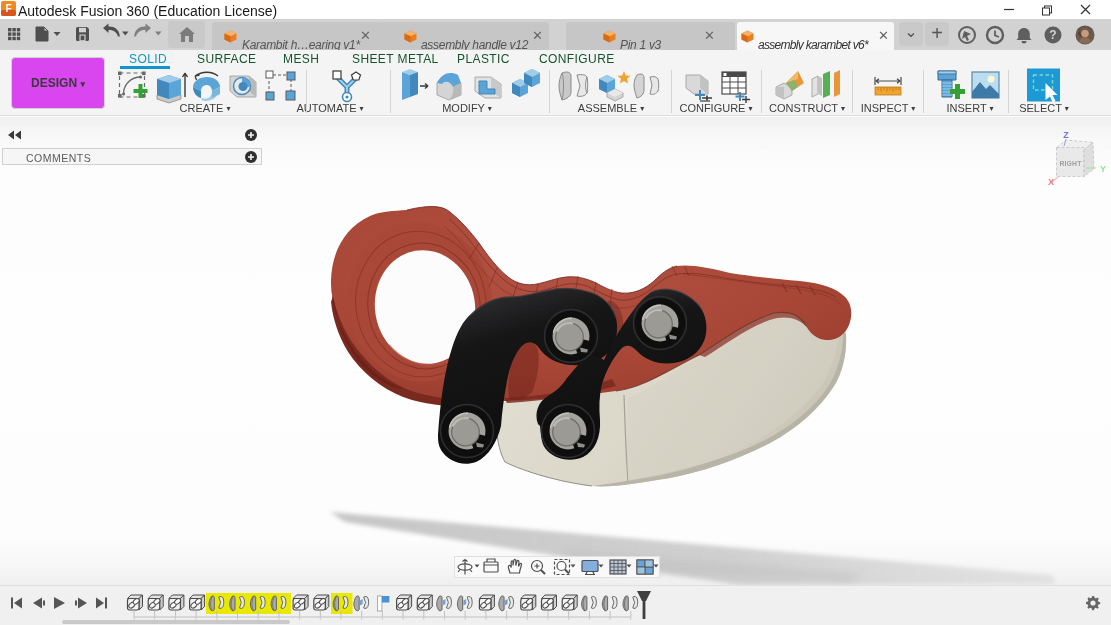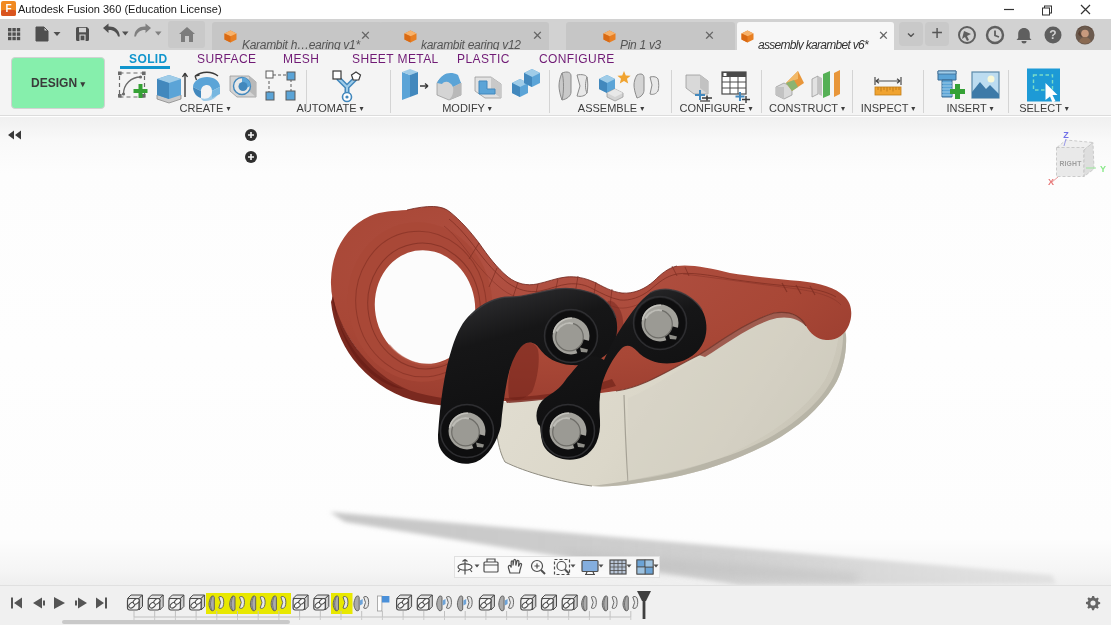--- a/index.html
+++ b/index.html
@@ -3,44 +3,44 @@
 <meta charset="utf-8">
 <style>
 * { margin:0; padding:0; box-sizing:border-box; }
 html,body { width:1111px; height:625px; overflow:hidden; }
 body { font-family:"Liberation Sans", sans-serif; position:relative; background:#fff; }
 #app { position:absolute; left:0; top:0; width:1111px; height:625px; }
 .abs { position:absolute; }
 
 
 #titlebar { position:absolute; left:0; top:0; width:1111px; height:19px; background:#fff; }
-#titlebar .title { position:absolute; left:18px; top:3px; font-size:11px; color:#1a1a1a; }
+#titlebar .title { position:absolute; left:18px; top:3px; font-size:14px; color:#1a1a1a; }
 #logo { position:absolute; left:1px; top:1px; width:15px; height:15px; }
 .winbtn { position:absolute; top:0; color:#333; }
 
 
 #qatrow { position:absolute; left:0; top:19px; width:1111px; height:31px; background:#d2d2d2; }
 #homebtn { position:absolute; left:168px; top:21px; width:37px; height:27px; background:#c9c9c9; border-radius:3px; }
 
 
 .tab { position:absolute; top:22px; height:28px; background:#c6c6c6; border-radius:3px 3px 0 0; }
 .tab.active { background:#f7f7f7; }
 .tab .tlabel { position:absolute; top:16px; font-size:12px; color:#555; white-space:nowrap; letter-spacing:-0.3px;font-style:italic; }
 .tab .tx { position:absolute; top:6px; font-size:13px; color:#666; }
 .roundbtn { position:absolute; top:22px; width:24px; height:24px; background:#c9c9c9; border-radius:4px; color:#555; text-align:center; }
 
 
 #ribbon { position:absolute; left:0; top:50px; width:1111px; height:66px; background:#f4f4f4; border-bottom:1px solid #dcdcdc; }
-.rtab { position:absolute; top:2px; font-size:12px; color:#701a75; letter-spacing:0.4px; }
-.rtab.sel { color:#1095cd; font-weight:bold; }
+.rtab { position:absolute; top:2px; font-size:12px; color:#14532d; letter-spacing:0.4px; }
+.rtab.sel { color:#1095cd; font-weight:normal; }
 #solidline { position:absolute; left:120px; top:16px; width:50px; height:3px; background:#1095cd; }
 .rlabel { position:absolute; top:52px; font-size:11px; color:#3d3d3d; white-space:nowrap; transform:translateX(-50%); }
 .rlabel .car { font-size:8px; vertical-align:1px; }
 .rdiv { position:absolute; top:20px; width:1px; height:43px; background:#d4d4d4; }
-#designbtn { position:absolute; left:11px; top:7px; width:94px; height:52px; background:#86efac; border:1px solid #d2d2d2; border-radius:4px; text-align:center; font-size:12px; font-weight:bold; color:#3a3a3a; line-height:50px; }
+#designbtn { position:absolute; left:11px; top:7px; width:94px; height:52px; background:#d946ef; border:1px solid #d2d2d2; border-radius:4px; text-align:center; font-size:12px; font-weight:bold; color:#3a3a3a; line-height:50px; }
 
 
 #canvas { position:absolute; left:0; top:117px; width:1111px; height:468px; background:linear-gradient(180deg,#f0f0f0 0%, #f9f9f9 5%, #fdfdfd 12%, #fefefe 50%, #fdfdfd 90%, #f5f5f5 97%, #efefef 100%); }
 .panelbar { position:absolute; left:2px; width:260px; height:17px; background:#f6f6f6; border:1px solid #cfcfcf; }
 .panelbar .ptxt { position:absolute; left:23px; top:3px; font-size:10.5px; color:#5a5a5a; letter-spacing:0.5px; }
 
 
 #navbar { position:absolute; left:454px; top:439px; width:206px; height:22px; background:rgba(250,250,250,0.92); border:1px solid #e0e0e0; }
 
 
@@ -107,21 +107,21 @@
       </svg>
       <span class="tlabel" style="left:30px">Karambit h…earing v1*</span>
       <span class="tx" style="left:148px">✕</span>
     </div>
   <div class="tab" style="left:379px;width:170px">
       <svg style="position:absolute;left:25px;top:8px" width="13" height="13" viewBox="0 0 13 13">
         <path d="M6.5,0.5 L12.5,3.5 L12.5,9.5 L6.5,12.5 L0.5,9.5 L0.5,3.5 Z" fill="#e87f22"></path>
         <path d="M0.5,3.5 L6.5,6.3 L12.5,3.5 L6.5,0.5 Z" fill="#f7b26b"></path>
         <path d="M6.5,6.3 L6.5,12.5 L0.5,9.5 L0.5,3.5 Z" fill="#d96a14"></path>
       </svg>
-      <span class="tlabel" style="left:42px">karambit earing v12</span>
+      <span class="tlabel" style="left:42px">assembly handle v12</span>
       <span class="tx" style="left:153px">✕</span>
     </div>
   <div class="tab" style="left:566px;width:169px">
       <svg style="position:absolute;left:37px;top:8px" width="13" height="13" viewBox="0 0 13 13">
         <path d="M6.5,0.5 L12.5,3.5 L12.5,9.5 L6.5,12.5 L0.5,9.5 L0.5,3.5 Z" fill="#e87f22"></path>
         <path d="M0.5,3.5 L6.5,6.3 L12.5,3.5 L6.5,0.5 Z" fill="#f7b26b"></path>
         <path d="M6.5,6.3 L6.5,12.5 L0.5,9.5 L0.5,3.5 Z" fill="#d96a14"></path>
       </svg>
       <span class="tlabel" style="left:54px">Pin 1 v3</span>
       <span class="tx" style="left:138px">✕</span>
@@ -343,20 +343,23 @@
         <g transform="translate(928.5,17)">
           <rect x="-16.5" y="-16.5" width="33" height="33" fill="#1d9ad6"></rect>
           <rect x="-10" y="-10" width="19" height="15" fill="none" stroke="#7adcc8" stroke-width="1.4" stroke-dasharray="3.5,2.5"></rect>
           <path d="M2,-2 L14,10 L9,10 L12,16 L9,17.5 L6.5,11.5 L2,15 Z" fill="#fff"></path>
         </g>
       </g>
 </svg>
   </div>
 
   <div id="canvas">
+    <div class="panelbar" style="top:31px">
+        <span class="ptxt">COMMENTS</span>
+      </div>
     <svg class="abs" style="left:4px;top:11px" width="256" height="36" viewBox="0 0 256 36" id="panelicons">
       <g fill="#3a3a3a">
         <path d="M4,7 l6,-4.5 l0,9 Z M11,7 l6,-4.5 l0,9 Z"></path>
         <circle cx="247" cy="7" r="6" fill="#2f2f2f"></circle>
         <path d="M244,7 l6,0 M247,4 l0,6" stroke="#f5f5f5" stroke-width="1.6"></path>
         <circle cx="247" cy="29" r="6" fill="#2f2f2f"></circle>
         <path d="M244,29 l6,0 M247,26 l0,6" stroke="#f5f5f5" stroke-width="1.6"></path>
       </g>
 </svg>
     <svg class="abs" style="left:0;top:0" width="1111" height="468" viewBox="0 117 1111 468" id="scene">

